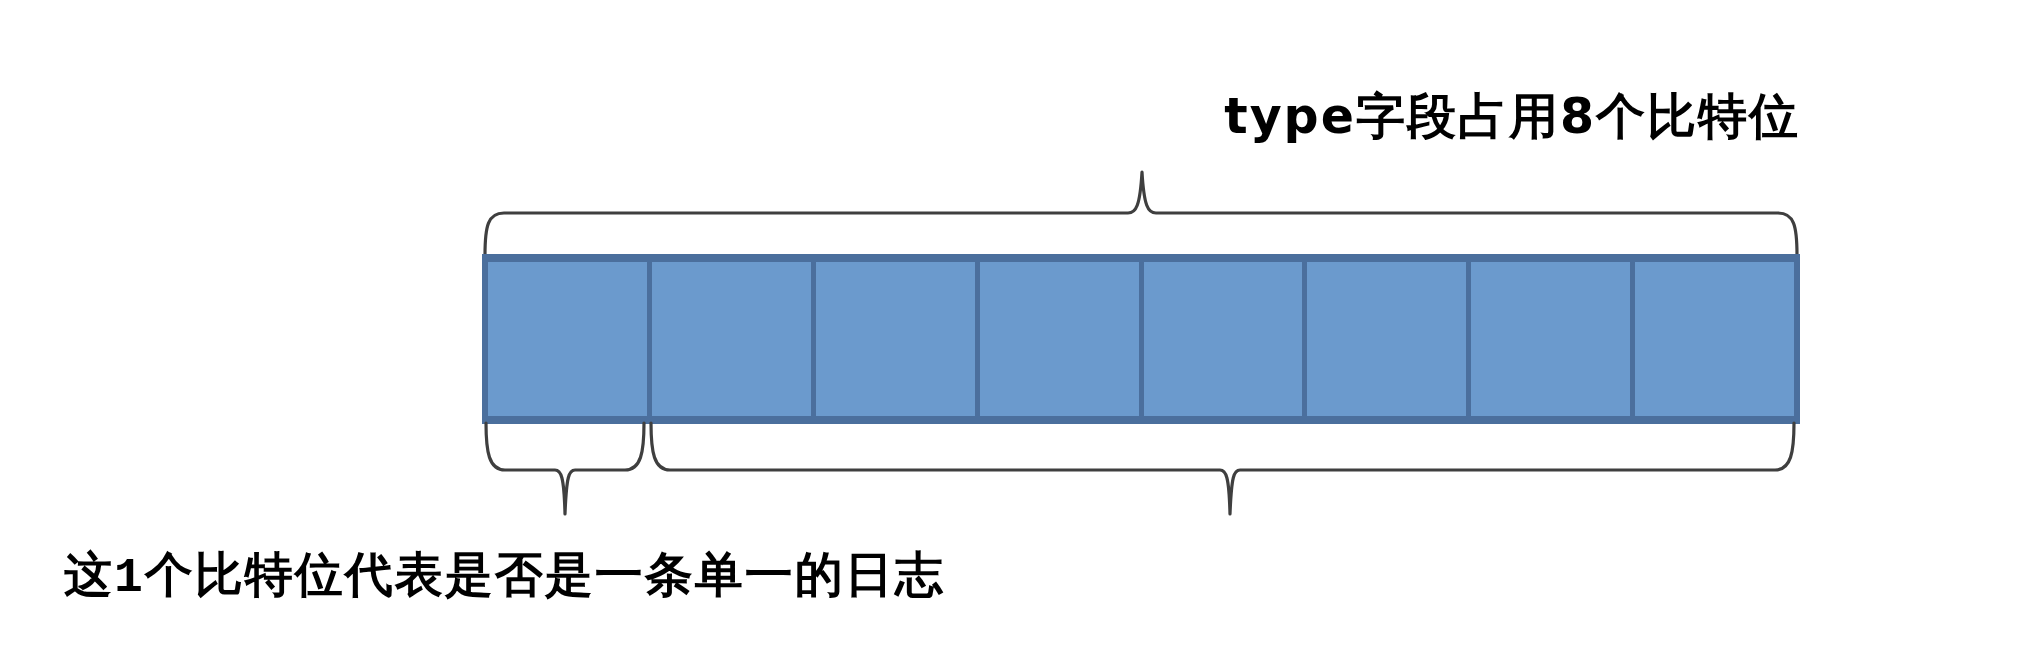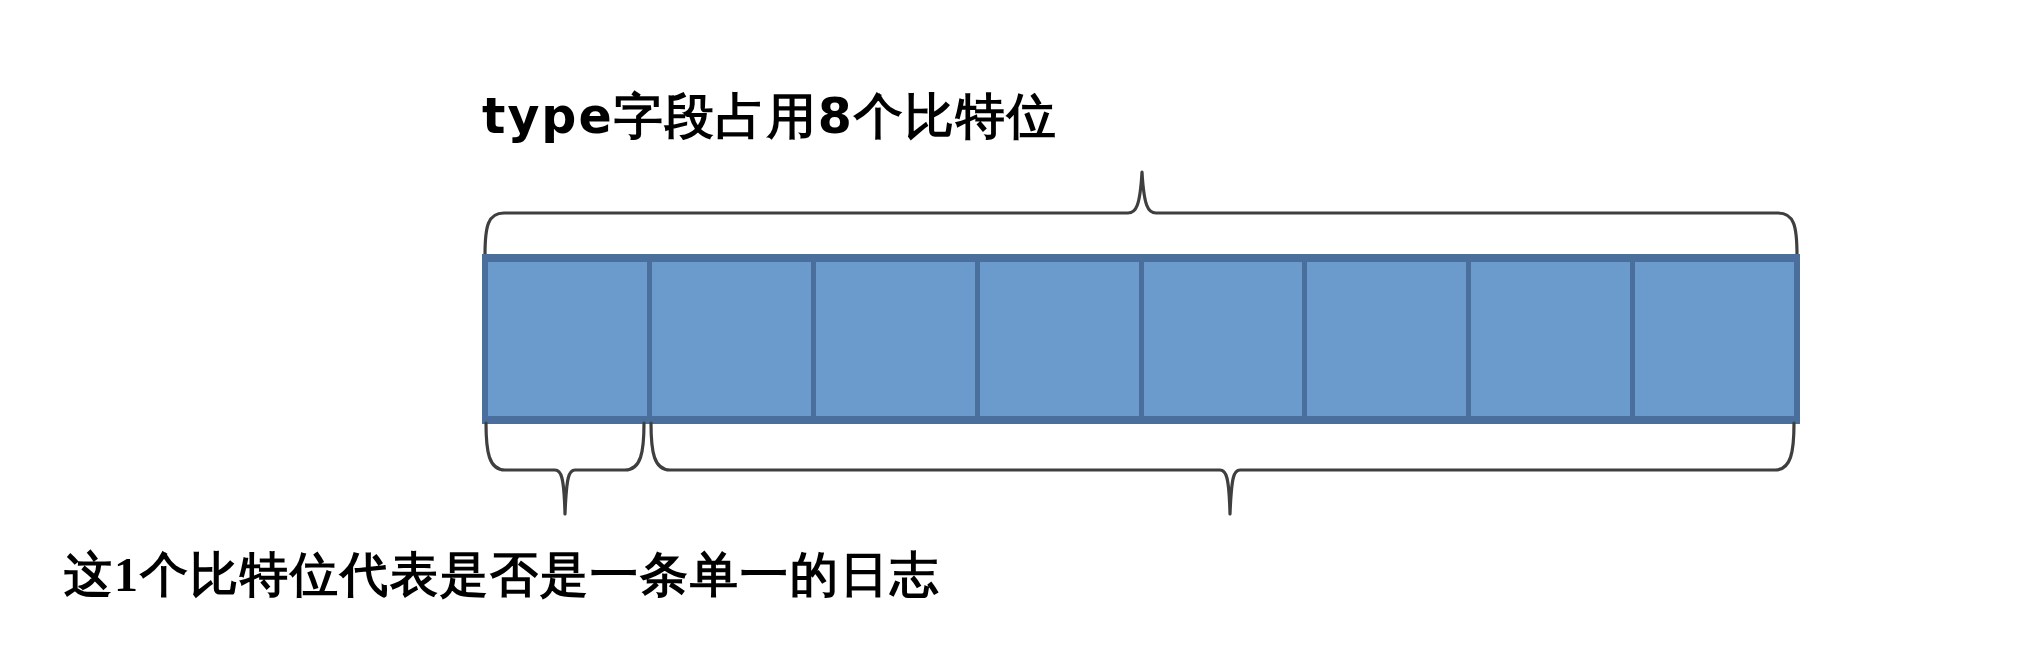--- a/index.html
+++ b/index.html
@@ -16,21 +16,21 @@
     height: 670px;
     background: var(--bg, #ffffff);
     overflow: hidden;
     color: var(--text, #000);
   }
   .diagram-title {
     position: absolute;
     left: 482px;
     top: 84px;
     width: 1318px;
-    text-align: left;
+    text-align: right;
     font-size: 49px;
     font-weight: bold;
     letter-spacing: 2px;
     white-space: nowrap;
     font-family: "DejaVu Sans", "Liberation Sans", sans-serif;
   }
   .brace {
     position: absolute;
     overflow: visible;
   }
@@ -60,21 +60,21 @@
     flex: 1 1 0;
     background: var(--cell-fill, #6b9acd);
   }
   .bit-label {
     position: absolute;
     top: 543px;
     font-size: 48px;
     font-weight: bold;
     letter-spacing: 2px;
     white-space: nowrap;
-    font-family: Liberation Serif, serif;
+    font-family: Liberation Mono, monospace;
   }
   .bit-label-left  { left: 64px; }
   .bit-label-right { left: 958px; }
 </style>
 </head>
 <body>
 
 <div class="canvas">
 
   <div class="diagram-title">type字段占用8个比特位</div>

